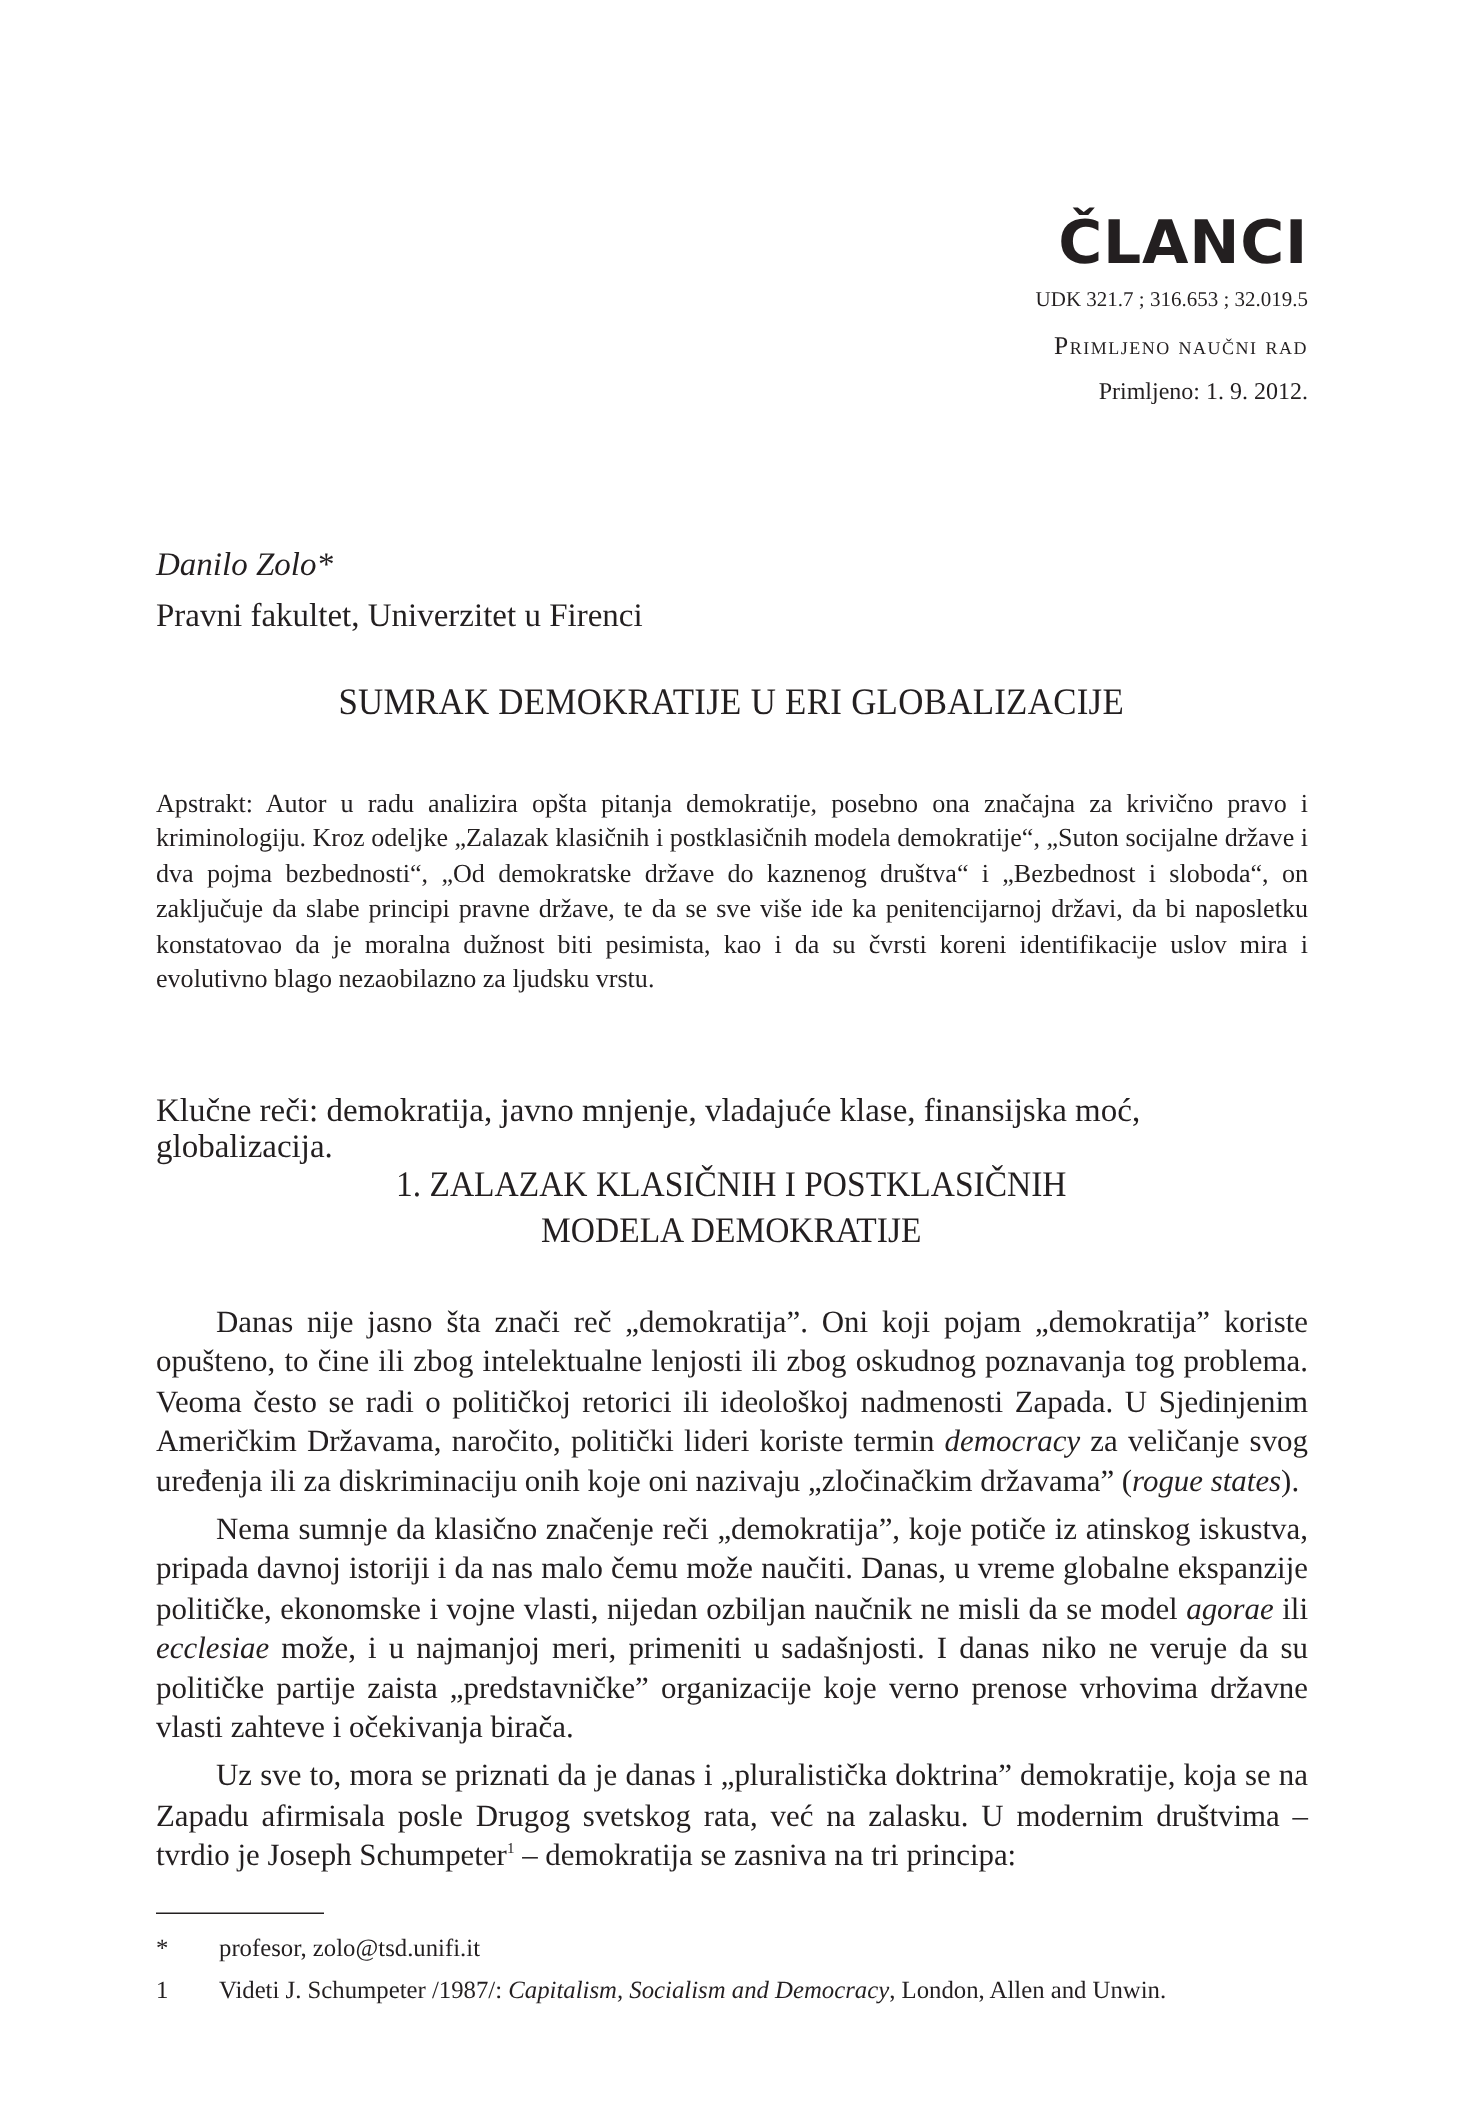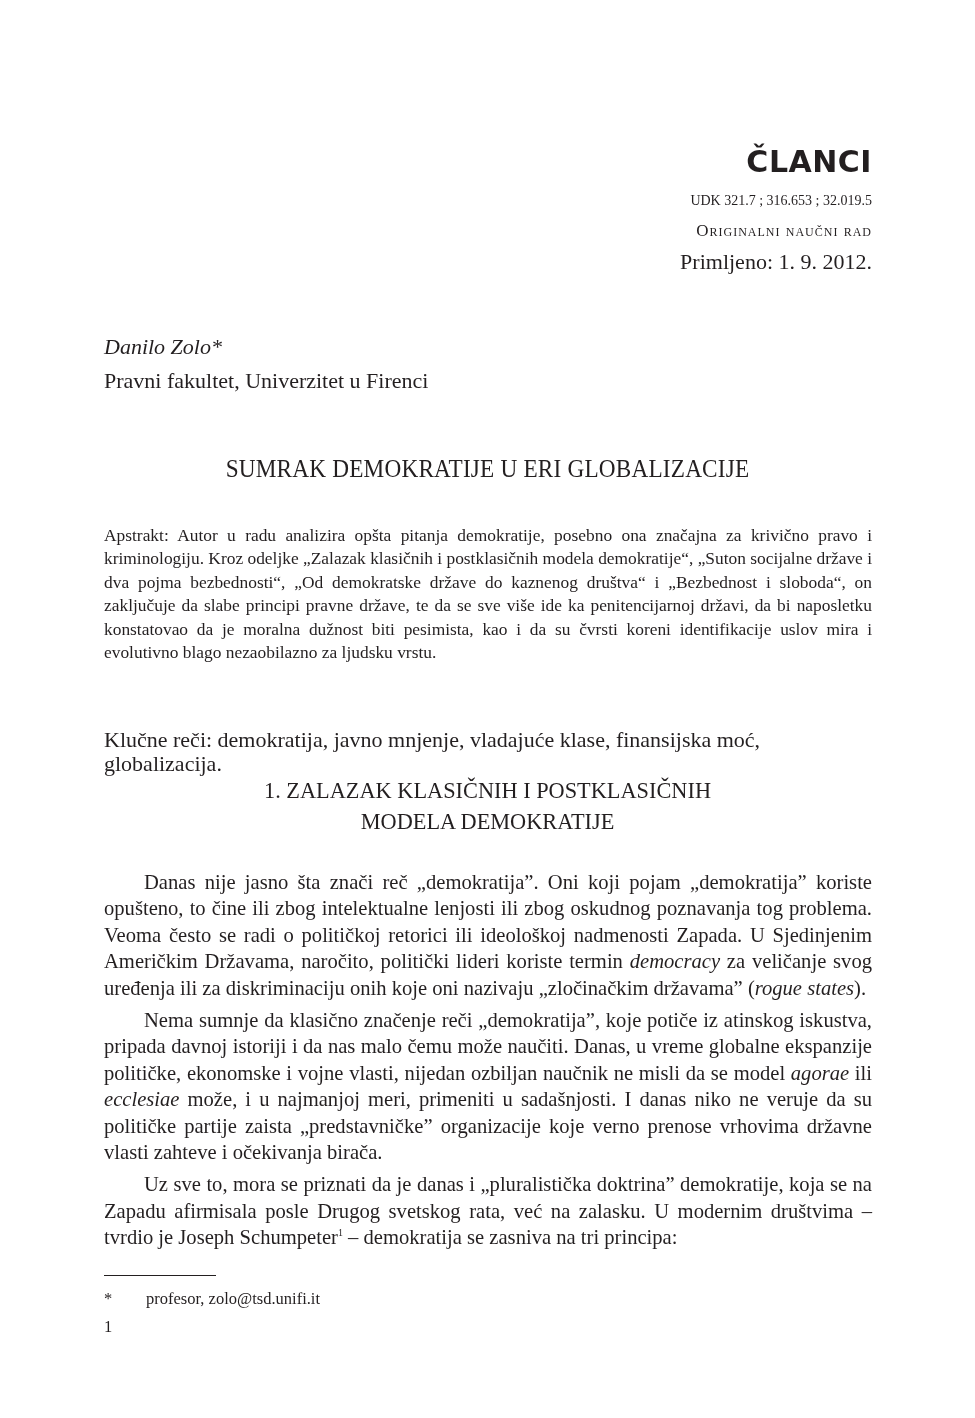--- a/index.html
+++ b/index.html
@@ -5,28 +5,28 @@
     html, body { margin: 0; padding: 0; background: #ffffff; }
     body {
       width: 975px; height: 1418px; position: relative; overflow: hidden;
       font-family: "Liberation Serif", "DejaVu Serif", serif;
       color: #231f20;
     }
     .page { position: absolute; left: 0; top: 0; width: 975px; height: 1418px; }
     .header-block { position: absolute; right: 103px; top: 140px; text-align: right; }
     .section-label {
       font-family: "DejaVu Sans", "Liberation Sans", sans-serif;
-      font-weight: bold; font-size: 30px; letter-spacing: 0.5px; line-height: 44px;
+      font-weight: bold; font-size: 40px; letter-spacing: 0.5px; line-height: 44px;
     }
     .udk { font-size: 14px; line-height: 30px; margin-top: 2px; }
     .paper-type { font-size: 17px; font-variant: small-caps; letter-spacing: 1px; line-height: 30px; }
-    .received { font-size: 22px; line-height: 32px; }
+    .received { font-size: 16px; line-height: 32px; }
 
     .author-block { position: absolute; left: 104px; top: 330px; font-size: 22px; line-height: 34px; }
-    .author-name { font-style: italic; }
+    .author-name { font-style: italic; margin-top: 29px; }
 
     .title {
       position: absolute; left: 104px; width: 767px; top: 455px;
       text-align: center; font-size: 25px; letter-spacing: 0.2px;
       transform: scaleX(0.93); transform-origin: center;
     }
 
     .abstract {
       position: absolute; left: 104px; width: 768px; top: 524px;
       font-size: 17.4px; line-height: 23.4px; text-align: justify;
@@ -60,21 +60,21 @@
     .fn-mark { width: 42px; flex: none; }
   </style>
 </head>
 <body>
 
 <div class="page">
 
   <div class="header-block">
     <div class="section-label">ČLANCI</div>
     <div class="udk">UDK 321.7 ; 316.653 ; 32.019.5</div>
-    <div class="paper-type">Originalni naučni rad</div>
+    <div class="paper-type">Primljeno naučni rad</div>
     <div class="received">Primljeno: 1. 9. 2012.</div>
   </div>
 
   <div class="author-block">
     <div class="author-name">Danilo Zolo*</div>
     <div class="affiliation">Pravni fakultet, Univerzitet u Firenci</div>
   </div>
 
   <div class="title">SUMRAK DEMOKRATIJE U ERI GLOBALIZACIJE</div>
 
@@ -99,16 +99,17 @@
 
   <div class="footnote-rule"></div>
 
   <div class="footnotes">
     <div class="footnote">
       <span class="fn-mark">*</span>
       <span>profesor, zolo@tsd.unifi.it</span>
     </div>
     <div class="footnote">
       <span class="fn-mark">1</span>
+      <span><span>Videti J. Schumpeter /1987/: </span><em>Capitalism, Socialism and Democracy</em><span>, London, Allen and Unwin.</span></span>
     </div>
   </div>
 
 </div>
 
 </body></html>

